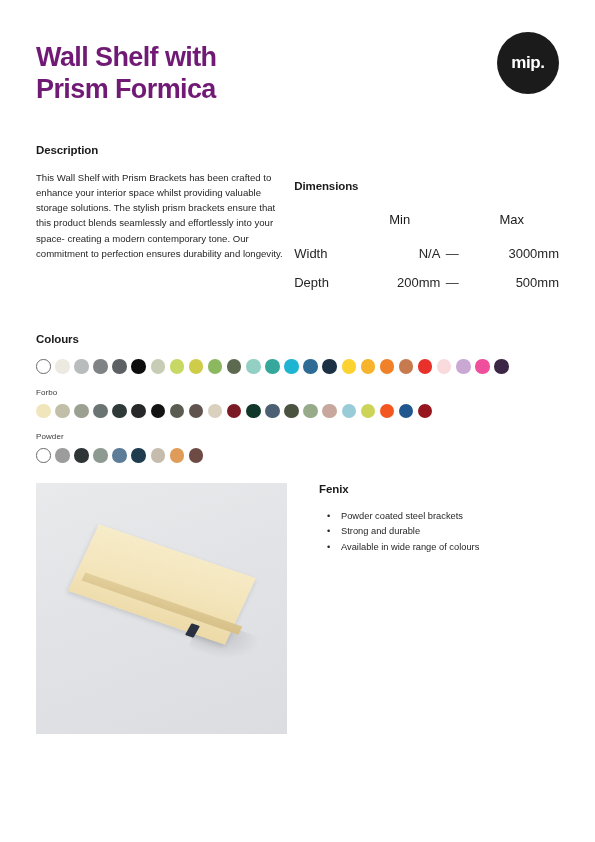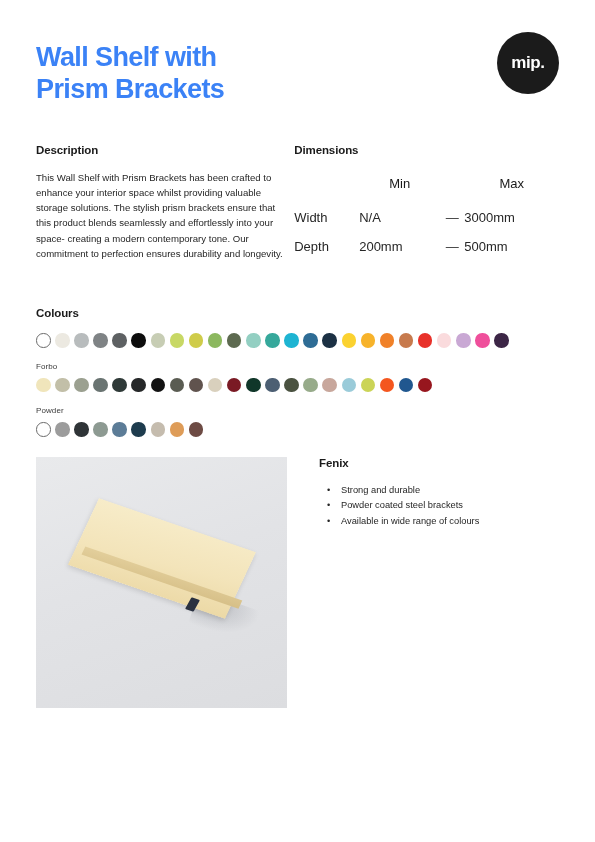--- a/index.html
+++ b/index.html
@@ -9,57 +9,57 @@
     font-family:"Liberation Sans", sans-serif;
     color:#1a1a1a;
     -webkit-font-smoothing:antialiased;
   }
   .page { position:relative; width:595px; height:842px; padding:0 36px; }
 
   
   .header { position:relative; padding-top:42px; height:118px; }
   .title {
     font-size:27px; line-height:1.17; font-weight:bold;
-    letter-spacing:-0.6px; max-width:330px; color:#3b82f6;
+    letter-spacing:-0.6px; max-width:330px; color:#701a75;
   }
   .title .line { display:block; }
   .logo {
     position:absolute; right:0; top:32px;
     width:62px; height:62px; border-radius:50%;
     background:#1b1b1b; color:#ffffff;
     display:flex; align-items:center; justify-content:center;
     font-size:17px; font-weight:bold; letter-spacing:-0.4px;
   }
 
   
   .cols { display:flex; gap:0; margin-top:26px; }
   .col-left { width:276px; }
-  .col-right { width:283px; }
+  .col-right { width:283px;margin-top:36px; }
 
   h2.section {
     font-size:11.5px; font-weight:bold; color:#1a1a1a;
     letter-spacing:-0.1px; margin-bottom:14px;
   }
   .desc {
     font-size:9.6px; line-height:1.58; color:#262626; max-width:248px;
   }
 
   
   table.dims { width:100%; border-collapse:collapse; font-size:13px; color:#262626; }
   table.dims th {
     font-weight:normal; color:#1a1a1a; padding:6px 0 12px 0; text-align:center;
   }
   table.dims th.rowlabel { text-align:left; }
   table.dims td { padding:7px 0; }
   td.rowlabel { text-align:left; }
-  td.val { text-align:left; }
+  td.val { text-align:right; }
   td.dash { text-align:center; width:24px; color:#333; }
 
   
-  .colours { margin-top:46px; }
+  .colours { margin-top:36px; }
   .swatch-group { margin-bottom:14px; }
   .swatch-label {
     font-size:8px; color:#3a3a3a; margin-bottom:7px; letter-spacing:0.1px;
   }
   .swatch-row { display:flex; flex-wrap:wrap; gap:4.6px; }
   .swatch {
     width:14.5px; height:14.5px; border-radius:50%;
     flex:0 0 auto;
   }
   .swatch.outlined { border:1px solid #6b6b6b; background:#ffffff; }
@@ -108,21 +108,21 @@
   }
 </style>
 </head>
 <body>
 
 <div class="page">
 
   <div class="header">
     <h1 class="title">
       <span class="line">Wall Shelf with</span>
-      <span class="line">Prism Brackets</span>
+      <span class="line">Prism Formica</span>
     </h1>
     <div class="logo">
       <span>mip.</span>
     </div>
   </div>
 
   <div class="cols">
     <div class="col-left">
       <h2 class="section">Description</h2>
       <p class="desc">This Wall Shelf with Prism Brackets has been crafted to enhance your interior space whilst providing valuable storage solutions. The stylish prism brackets ensure that this product blends seamlessly and effortlessly into your space- creating a modern contemporary tone. Our commitment to perfection ensures durability and longevity.</p>
@@ -239,20 +239,20 @@
         <div class="photo-shadow"></div>
         <div class="shelf"></div>
         <div class="shelf-edge"></div>
         <div class="bracket"></div>
       </div>
     </div>
 
     <div class="specs-wrap">
       <h2 class="section">Fenix</h2>
       <ul class="specs-list">
+          <li>Powder coated steel brackets</li>
           <li>Strong and durable</li>
-          <li>Powder coated steel brackets</li>
           <li>Available in wide range of colours</li>
         </ul>
     </div>
   </div>
 
 </div>
 
 </body></html>

